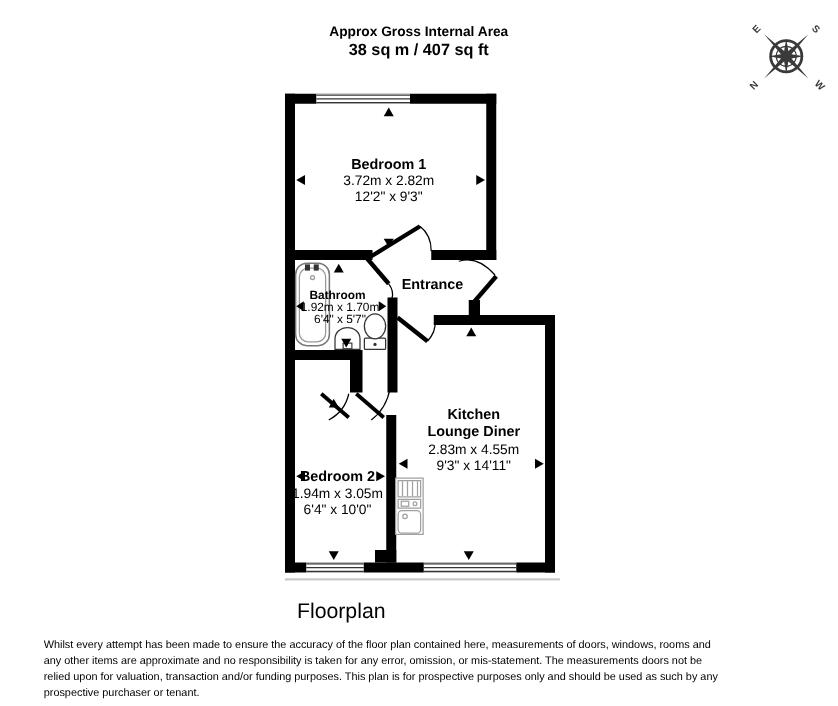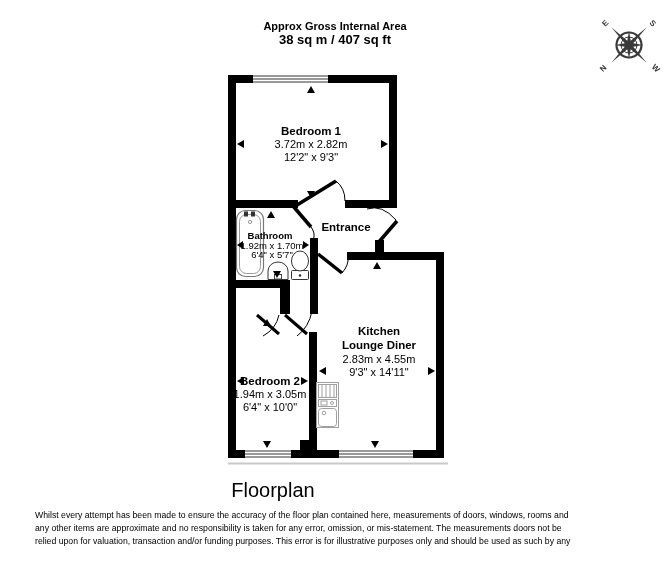--- a/index.html
+++ b/index.html
@@ -4,21 +4,21 @@
 <style>
   html,body{margin:0;padding:0;background:#ffffff;}
   .page{position:relative;width:670px;height:565px;background:#ffffff;overflow:hidden;
         font-family:"Liberation Sans", sans-serif;color:#000;}
   .header{position:absolute;top:19px;left:0;width:670px;text-align:center;line-height:14px;}
   .header .h1{font-size:11px;font-weight:bold;}
   .header .h2{font-size:13px;font-weight:bold;}
   .plan-svg{position:absolute;left:0;top:0;}
   .compass-svg{position:absolute;left:595px;top:10px;}
   .caption{position:absolute;top:479px;left:203px;width:140px;text-align:center;
-           font-size:20px;font-weight:400;}
+           font-size:17px;font-weight:400;}
   .disclaimer{position:absolute;top:509px;left:35px;width:600px;text-align:left;
               font-size:8.7px;line-height:13px;color:#000;}
   .room-name{font:bold 11.5px "Liberation Sans", sans-serif;}
   .room-dim{font:11px "Liberation Sans", sans-serif;}
   .bath-name{font:bold 9.5px "Liberation Sans", sans-serif;}
   .bath-dim{font:9.5px "Liberation Sans", sans-serif;}
   .compass-letter{font:bold 8px "Liberation Sans", sans-serif;fill:#3a3a3a;}
   svg text{text-anchor:middle;fill:#000;}
 </style>
 </head>
@@ -199,16 +199,17 @@
         <text class="room-dim" x="270" y="411">6'4" x 10'0"</text>
       </g>
     </g>
   </svg>
 
   <div class="caption">Floorplan</div>
 
   <div class="disclaimer">
     <div>Whilst every attempt has been made to ensure the accuracy of the floor plan contained here, measurements of doors, windows, rooms and</div>
     <div>any other items are approximate and no responsibility is taken for any error, omission, or mis-statement. The measurements doors not be</div>
-    <div>relied upon for valuation, transaction and/or funding purposes. This error is for illustrative purposes only and should be used as such by any</div>
+    <div>relied upon for valuation, transaction and/or funding purposes. This plan is for prospective purposes only and should be used as such by any</div>
+    <div>prospective purchaser or tenant.</div>
   </div>
 
 </div>
 
 </body></html>

